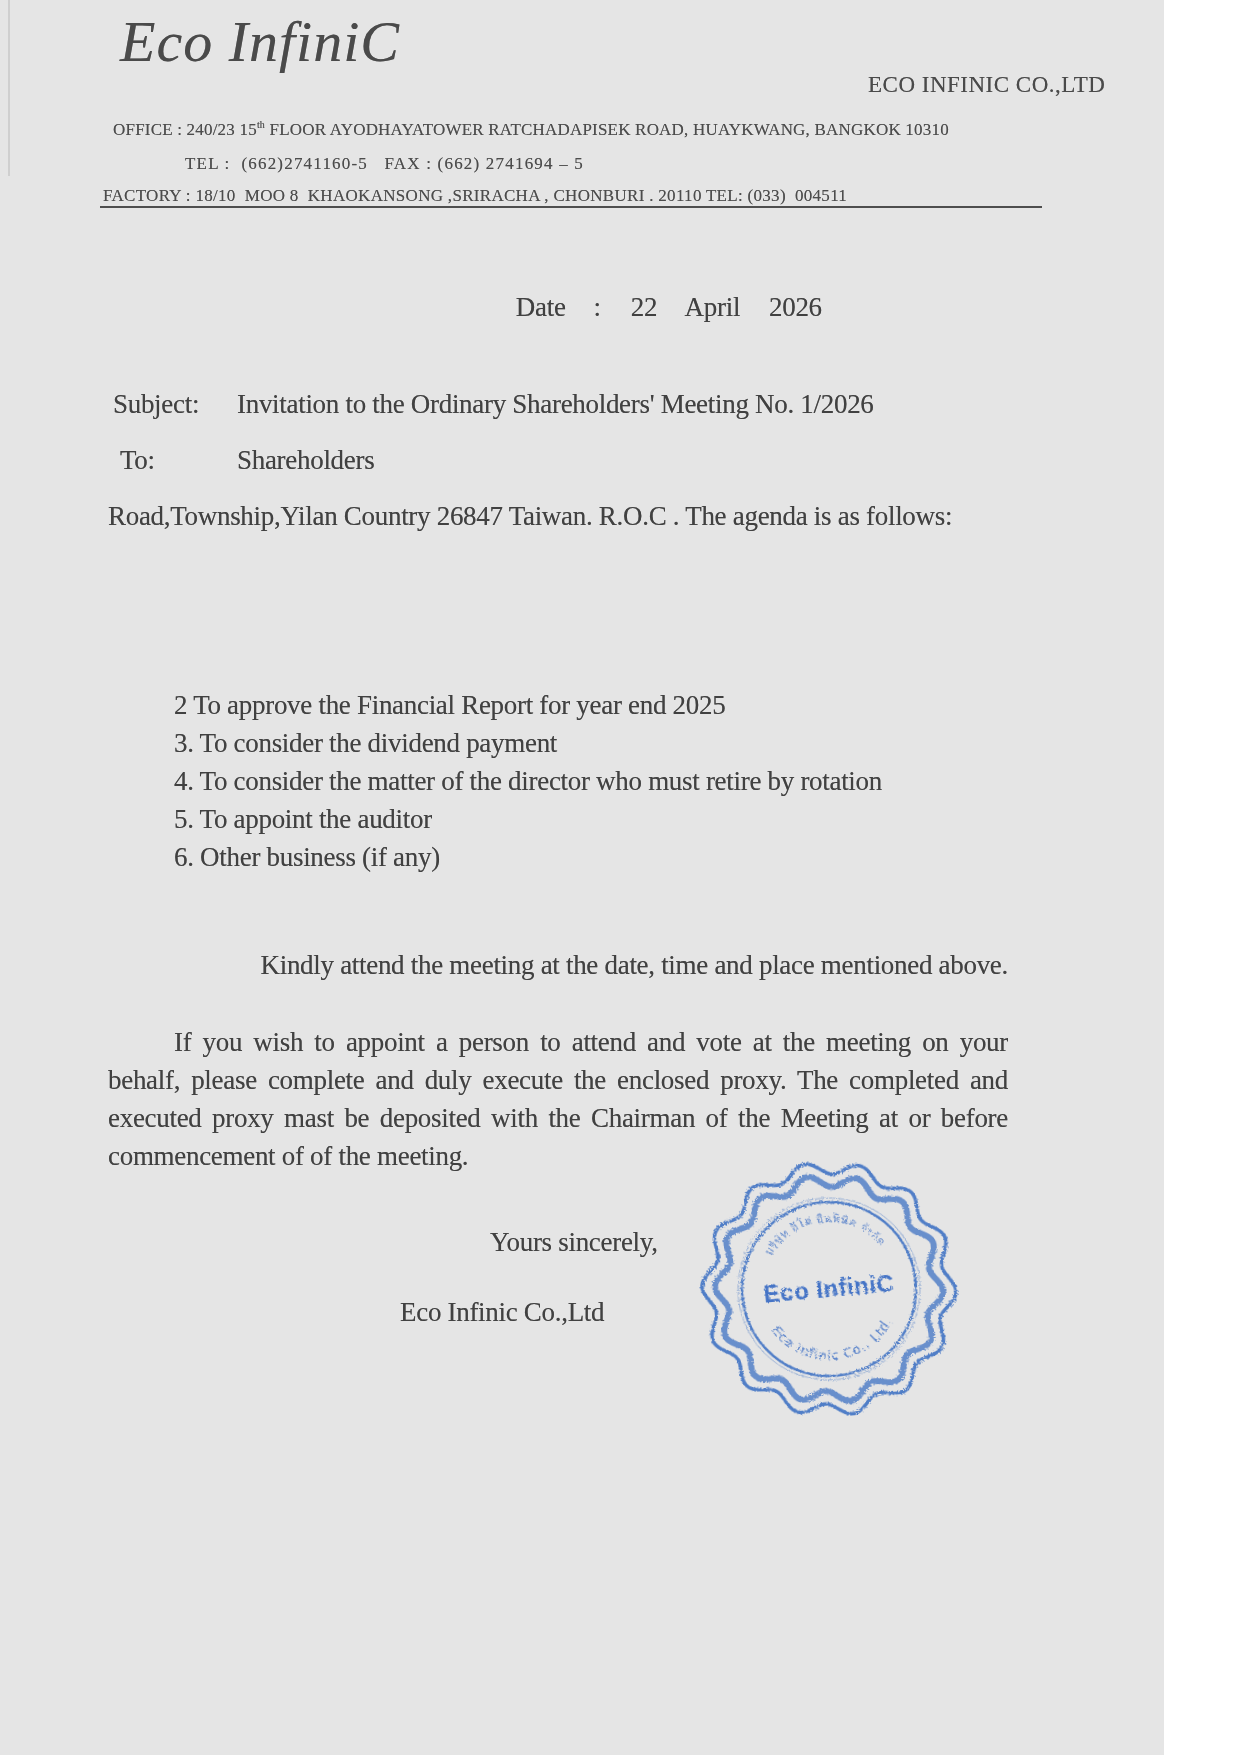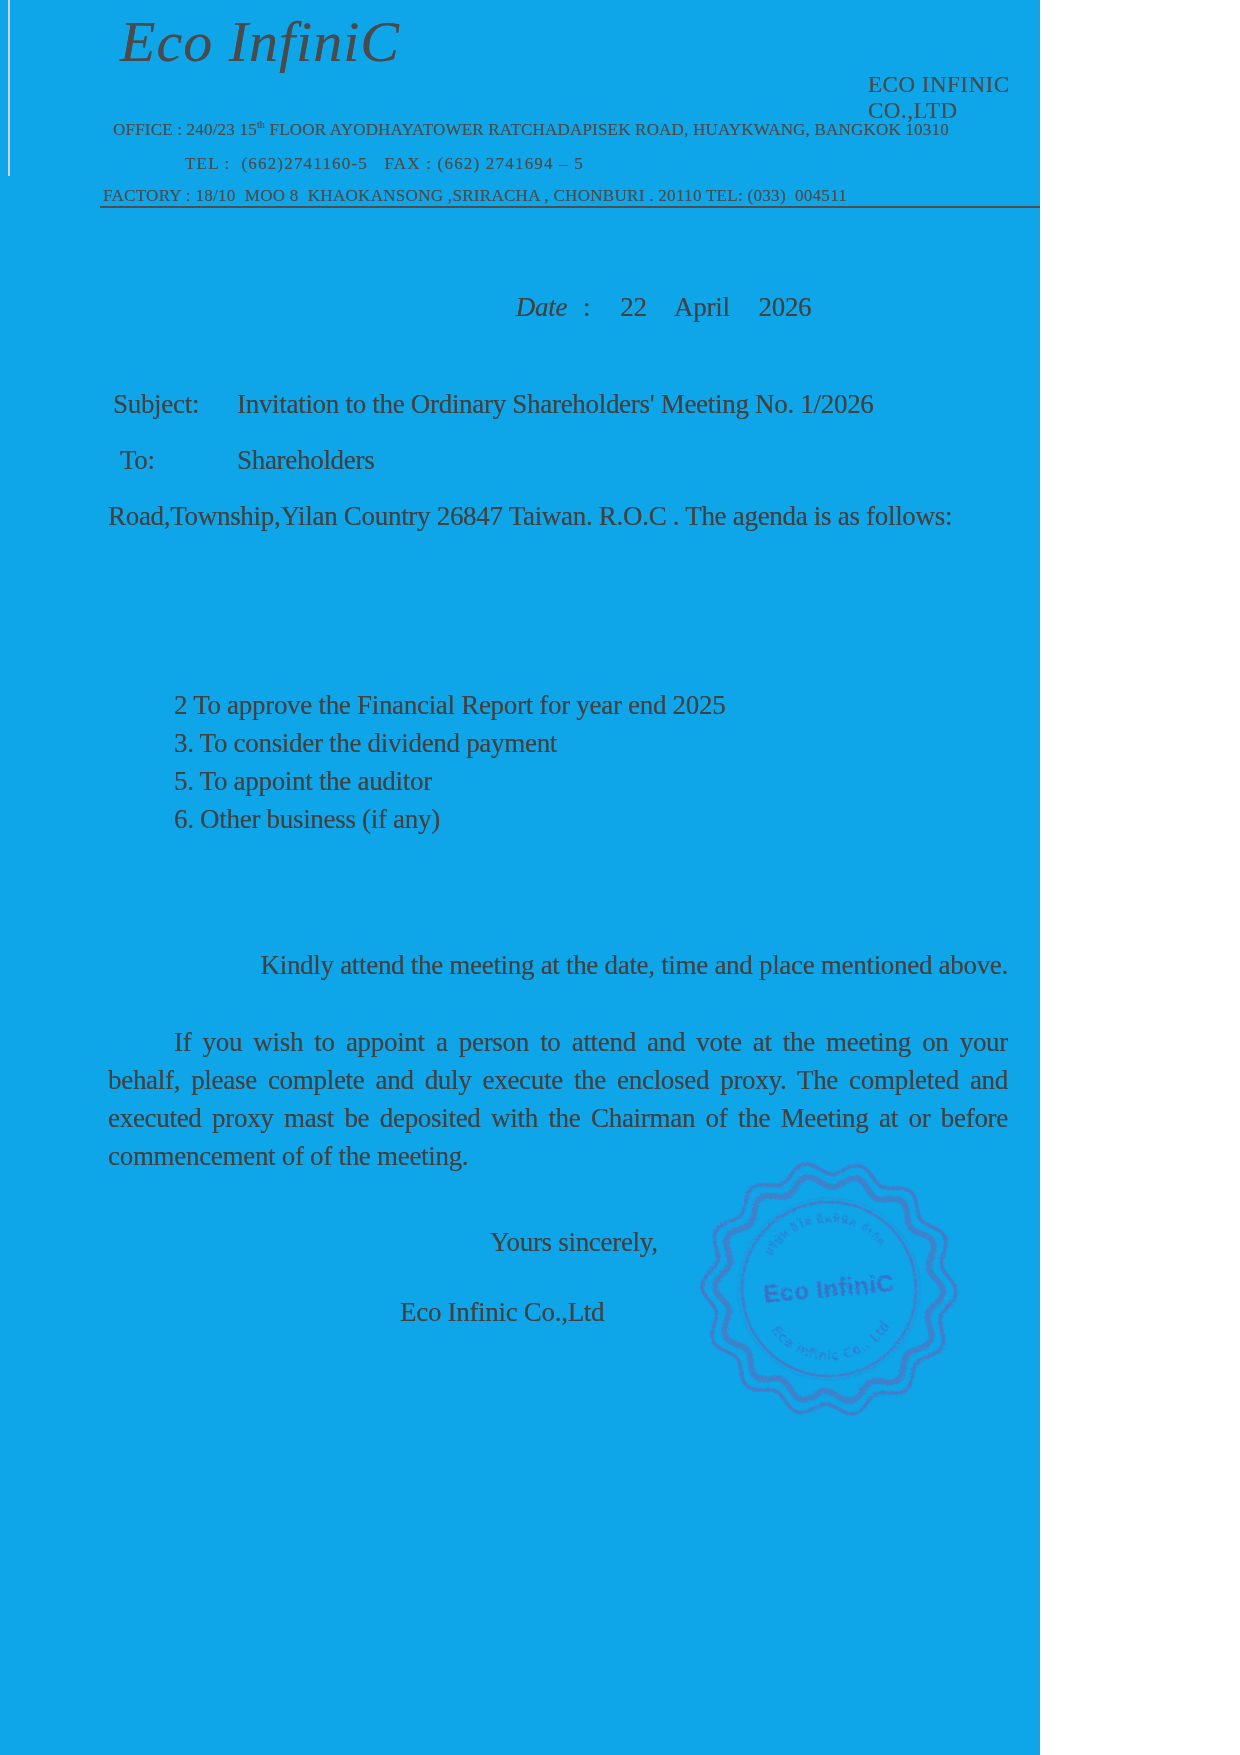--- a/index.html
+++ b/index.html
@@ -1,17 +1,17 @@
 <!DOCTYPE html>
 <html><head>
 <meta charset="utf-8">
 <style>
   html,body { margin:0; padding:0; background:#ffffff; }
   .page {
-    position:relative; width:1040px; height:1755px; background:#0ea5e9;
+    position:relative; width:1164px; height:1755px; background:#e5e5e5;
     font-family:"Liberation Serif", serif; color:#414141; overflow:hidden;
   }
   .txt { text-shadow:0 0 0.6px rgba(70,70,70,0.55); }
 
   
   .edge-line { position:absolute; left:8px; top:0; width:2px; height:176px; background:#cfcfcf; }
 
   
   .logo {
     position:absolute; left:120px; top:8px;
@@ -21,21 +21,21 @@
   .hdr-line { position:absolute; font-size:17px; color:#4c4c4c; white-space:pre; }
   .hdr-office  { left:113px; top:119px; letter-spacing:0.2px; }
   .hdr-tel     { left:185px; top:154px; letter-spacing:1.2px; }
   .hdr-factory { left:103px; top:186px; letter-spacing:0.3px; }
   .hdr-office sup { font-size:10px; }
   .rule { position:absolute; left:100px; top:206px; width:942px; height:2px; background:#4e4e4e; }
 
   
   .b { position:absolute; font-size:27px; letter-spacing:-0.3px; line-height:43px; }
   .date-line { left:490px; top:243px; white-space:pre; }
-  .date-line .gap1 { margin-right:16px;font-style:italic; }
+  .date-line .gap1 { margin-right:28px; }
   .date-line .gap2 { margin-right:30px; }
   .date-line .val { word-spacing:8px; }
 
   .addr-block { left:113px; top:383px; width:900px; }
   .addr-row { display:flex; margin-bottom:13px; }
   .addr-row .lbl { flex:0 0 124px; }
   .addr-row.to .lbl { padding-left:7px; box-sizing:border-box; }
 
   .para { width:900px; }
   .just { text-align:justify; }
@@ -85,20 +85,21 @@
     </div>
   </div>
 
   <div class="b para" id="para1">
     <div class="txt">Road,Township,Yilan Country 26847 Taiwan. R.O.C . The agenda is as follows:</div>
   </div>
 
   <div class="b para" id="agenda">
     <div class="item txt">2 To approve the Financial Report for year end 2025</div>
     <div class="item txt">3. To consider the dividend payment</div>
+    <div class="item txt">4. To consider the matter of the director who must retire by rotation</div>
     <div class="item txt">5. To appoint the auditor</div>
     <div class="item txt">6. Other business (if any)</div>
   </div>
 
   <div class="b para txt" id="kindly">Kindly attend the meeting at the date, time and place mentioned above.</div>
   <div class="b para just txt" id="para3">If you wish to appoint a person to attend and vote at the meeting on your behalf, please complete and duly execute the enclosed proxy. The completed and executed proxy mast be deposited with the Chairman of the Meeting at or before commencement of of the meeting.</div>
 
   <div class="b salutation txt">Yours sincerely,</div>
   <div class="b sig-company txt">Eco Infinic Co.,Ltd</div>
 

